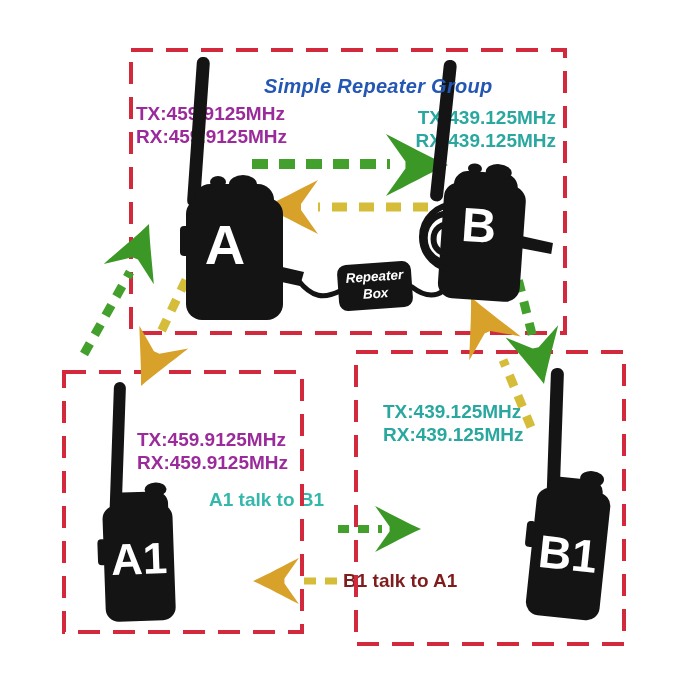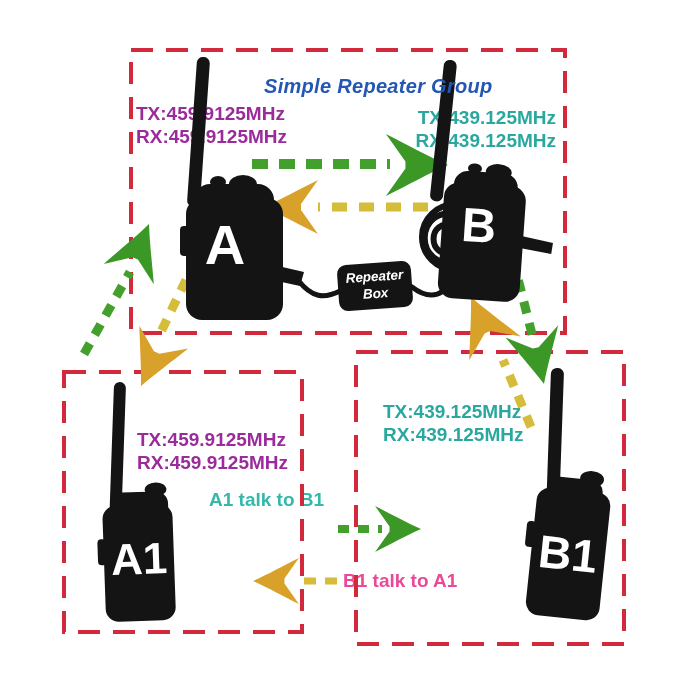--- a/index.html
+++ b/index.html
@@ -8,21 +8,21 @@
     font-family:"Liberation Sans", sans-serif; overflow:hidden;
   }
   .t { position:absolute; font-weight:bold; white-space:nowrap; }
   .freq { font-size:19px; line-height:23px; z-index:1; }
   .freq div { white-space:nowrap; }
   .magenta { color:#9b2b9b; }
   .teal    { color:#2aa8a0; }
   .title   { font-size:20px; font-style:italic; color:#2456b4; letter-spacing:.3px; z-index:3; }
   .talk    { font-size:19px; z-index:1; }
   .turq    { color:#35b8ac; }
-  .navy    { color:#ec4899; }
+  .navy    { color:#7f1d1d; }
   .letter  { color:#ffffff; text-align:center; z-index:3; }
   #overlay { position:absolute; left:0; top:0; z-index:2; }
   .rbox    { stroke:#d2293c; stroke-width:4; stroke-dasharray:22 13; fill:none; }
   .g-dash  { stroke:#44a02c; stroke-width:10; stroke-dasharray:16 11; fill:none; }
   .g-dash-d{ stroke:#44a02c; stroke-width:9;  stroke-dasharray:12 10; fill:none; }
   .g-dash-s{ stroke:#44a02c; stroke-width:8;  stroke-dasharray:11 9;  fill:none; }
   .y-dash  { stroke:#d5bd3a; stroke-width:9;  stroke-dasharray:15 12; fill:none; }
   .y-dash-d{ stroke:#d5bd3a; stroke-width:9;  stroke-dasharray:12 10; fill:none; }
   .y-dash-s{ stroke:#d5bd3a; stroke-width:7;  stroke-dasharray:12 9;  fill:none; }
   .ghead { fill:#3c9826; }

